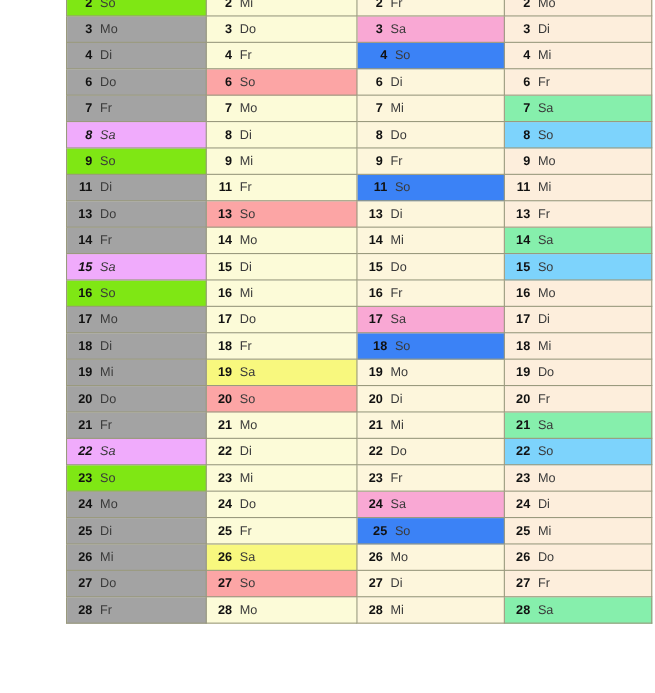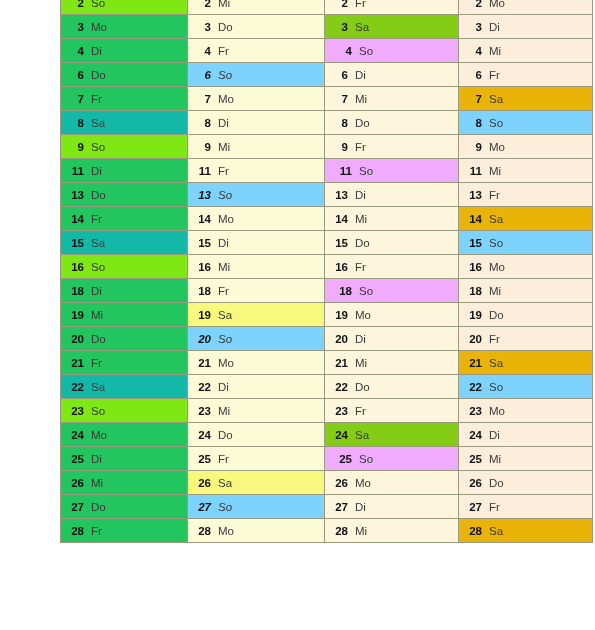--- a/index.html
+++ b/index.html
@@ -52,34 +52,34 @@
     text-align: right;
     color: #111111;
   }
   td .dname {
     margin-left: 7px;
     font-weight: normal;
     color: #3a3a3a;
   }
 
   
-  .m1       { background: #22c55e; }
-  .m1.sat   { background: #14b8a6; }
+  .m1       { background: #a3a3a3; }
+  .m1.sat   { background: #f0abfc; font-style: italic; }
   .m1.sun   { background: #7fe714; }
   
   .m2       { background: #fcfbd8; }
   .m2.sat   { background: #f8f87e; }
-  .m2.sun   { background: #7dd3fc; font-style: italic; }
+  .m2.sun   { background: #fca5a5; }
   
   .m3       { background: #fdf6dc; }
-  .m3.sat   { background: #84cc16; }
-  .m3.sun   { background: #f0abfc; padding-left: 12px; }
+  .m3.sat   { background: #f9a8d4; }
+  .m3.sun   { background: #3b82f6; padding-left: 12px; }
   
   .m4       { background: #fdeedc; }
-  .m4.sat   { background: #eab308; }
+  .m4.sat   { background: #86efac; }
   .m4.sun   { background: #7dd3fc; }
 </style>
 </head>
 <body>
 
 <div id="calendar-wrap">
   <table class="cal">
     <colgroup>
       <col class="c1">
         <col class="c2">
@@ -153,20 +153,26 @@
           <td class="m3 "><span class="dnum">15</span><span class="dname">Do</span></td>
           <td class="m4 sun"><span class="dnum">15</span><span class="dname">So</span></td>
         </tr>
         <tr>
           <td class="m1 sun"><span class="dnum">16</span><span class="dname">So</span></td>
           <td class="m2 "><span class="dnum">16</span><span class="dname">Mi</span></td>
           <td class="m3 "><span class="dnum">16</span><span class="dname">Fr</span></td>
           <td class="m4 "><span class="dnum">16</span><span class="dname">Mo</span></td>
         </tr>
         <tr>
+          <td class="m1 "><span class="dnum">17</span><span class="dname">Mo</span></td>
+          <td class="m2 "><span class="dnum">17</span><span class="dname">Do</span></td>
+          <td class="m3 sat"><span class="dnum">17</span><span class="dname">Sa</span></td>
+          <td class="m4 "><span class="dnum">17</span><span class="dname">Di</span></td>
+        </tr>
+        <tr>
           <td class="m1 "><span class="dnum">18</span><span class="dname">Di</span></td>
           <td class="m2 "><span class="dnum">18</span><span class="dname">Fr</span></td>
           <td class="m3 sun"><span class="dnum">18</span><span class="dname">So</span></td>
           <td class="m4 "><span class="dnum">18</span><span class="dname">Mi</span></td>
         </tr>
         <tr>
           <td class="m1 "><span class="dnum">19</span><span class="dname">Mi</span></td>
           <td class="m2 sat"><span class="dnum">19</span><span class="dname">Sa</span></td>
           <td class="m3 "><span class="dnum">19</span><span class="dname">Mo</span></td>
           <td class="m4 "><span class="dnum">19</span><span class="dname">Do</span></td>

